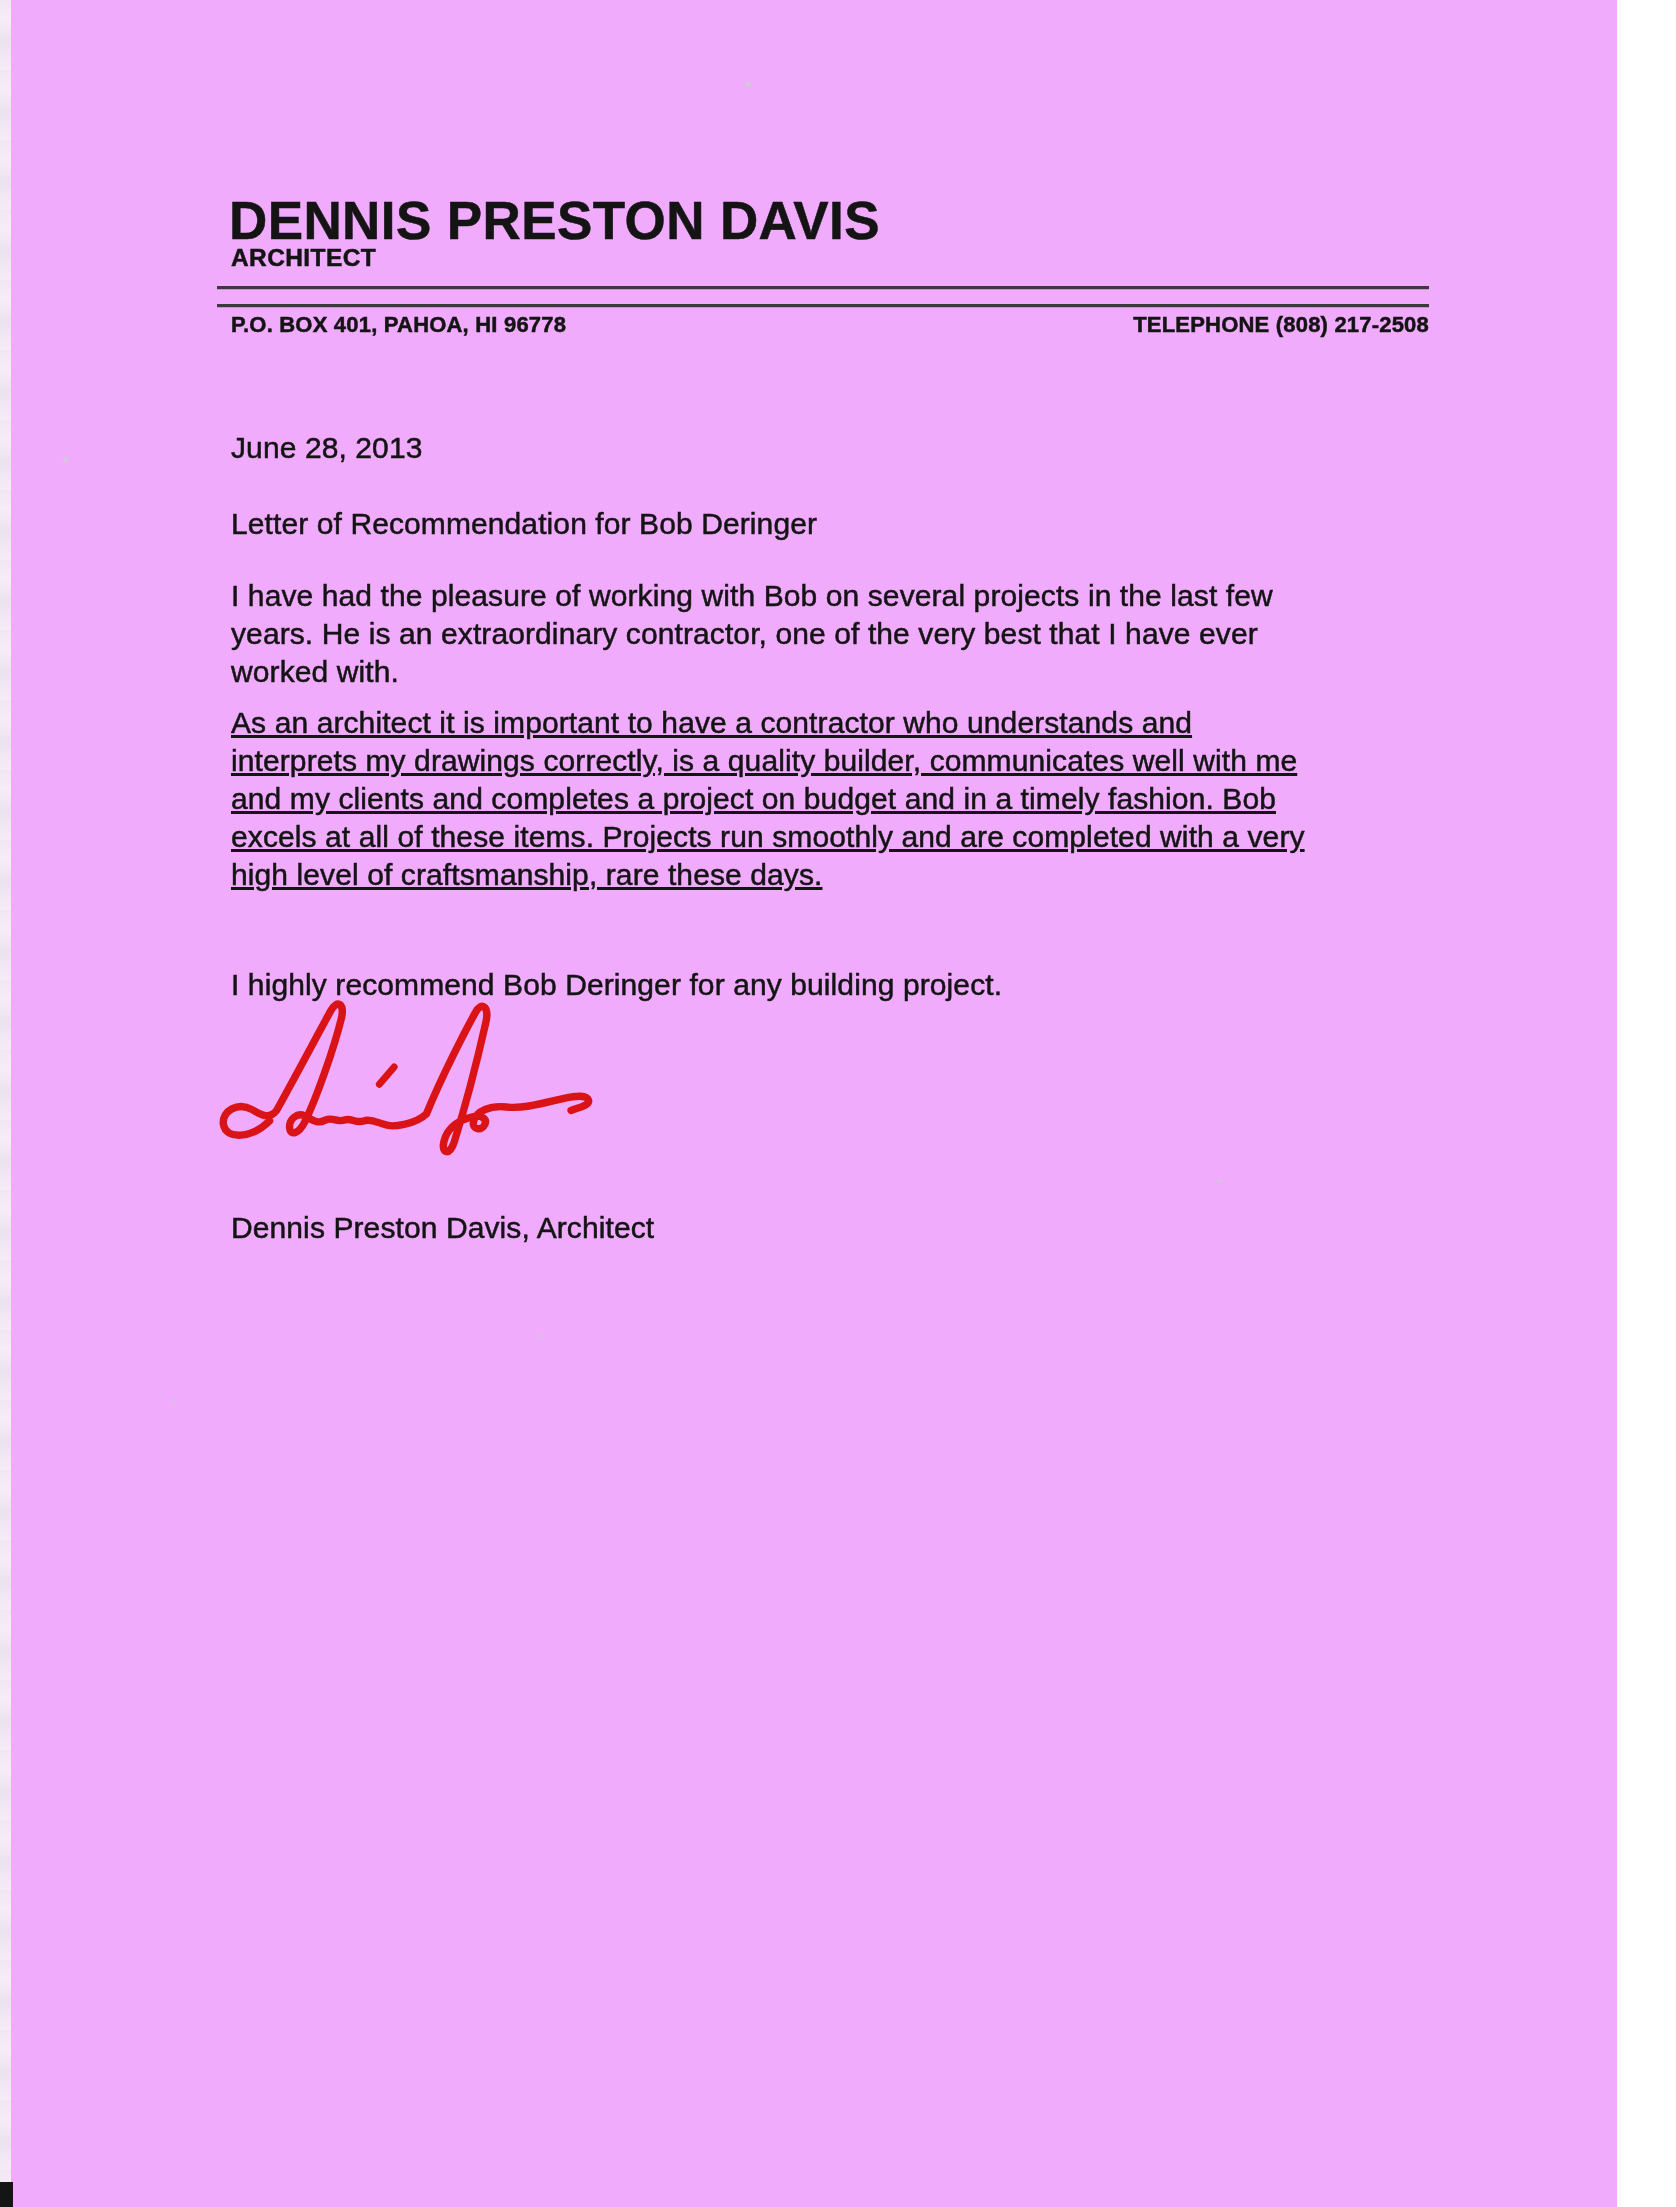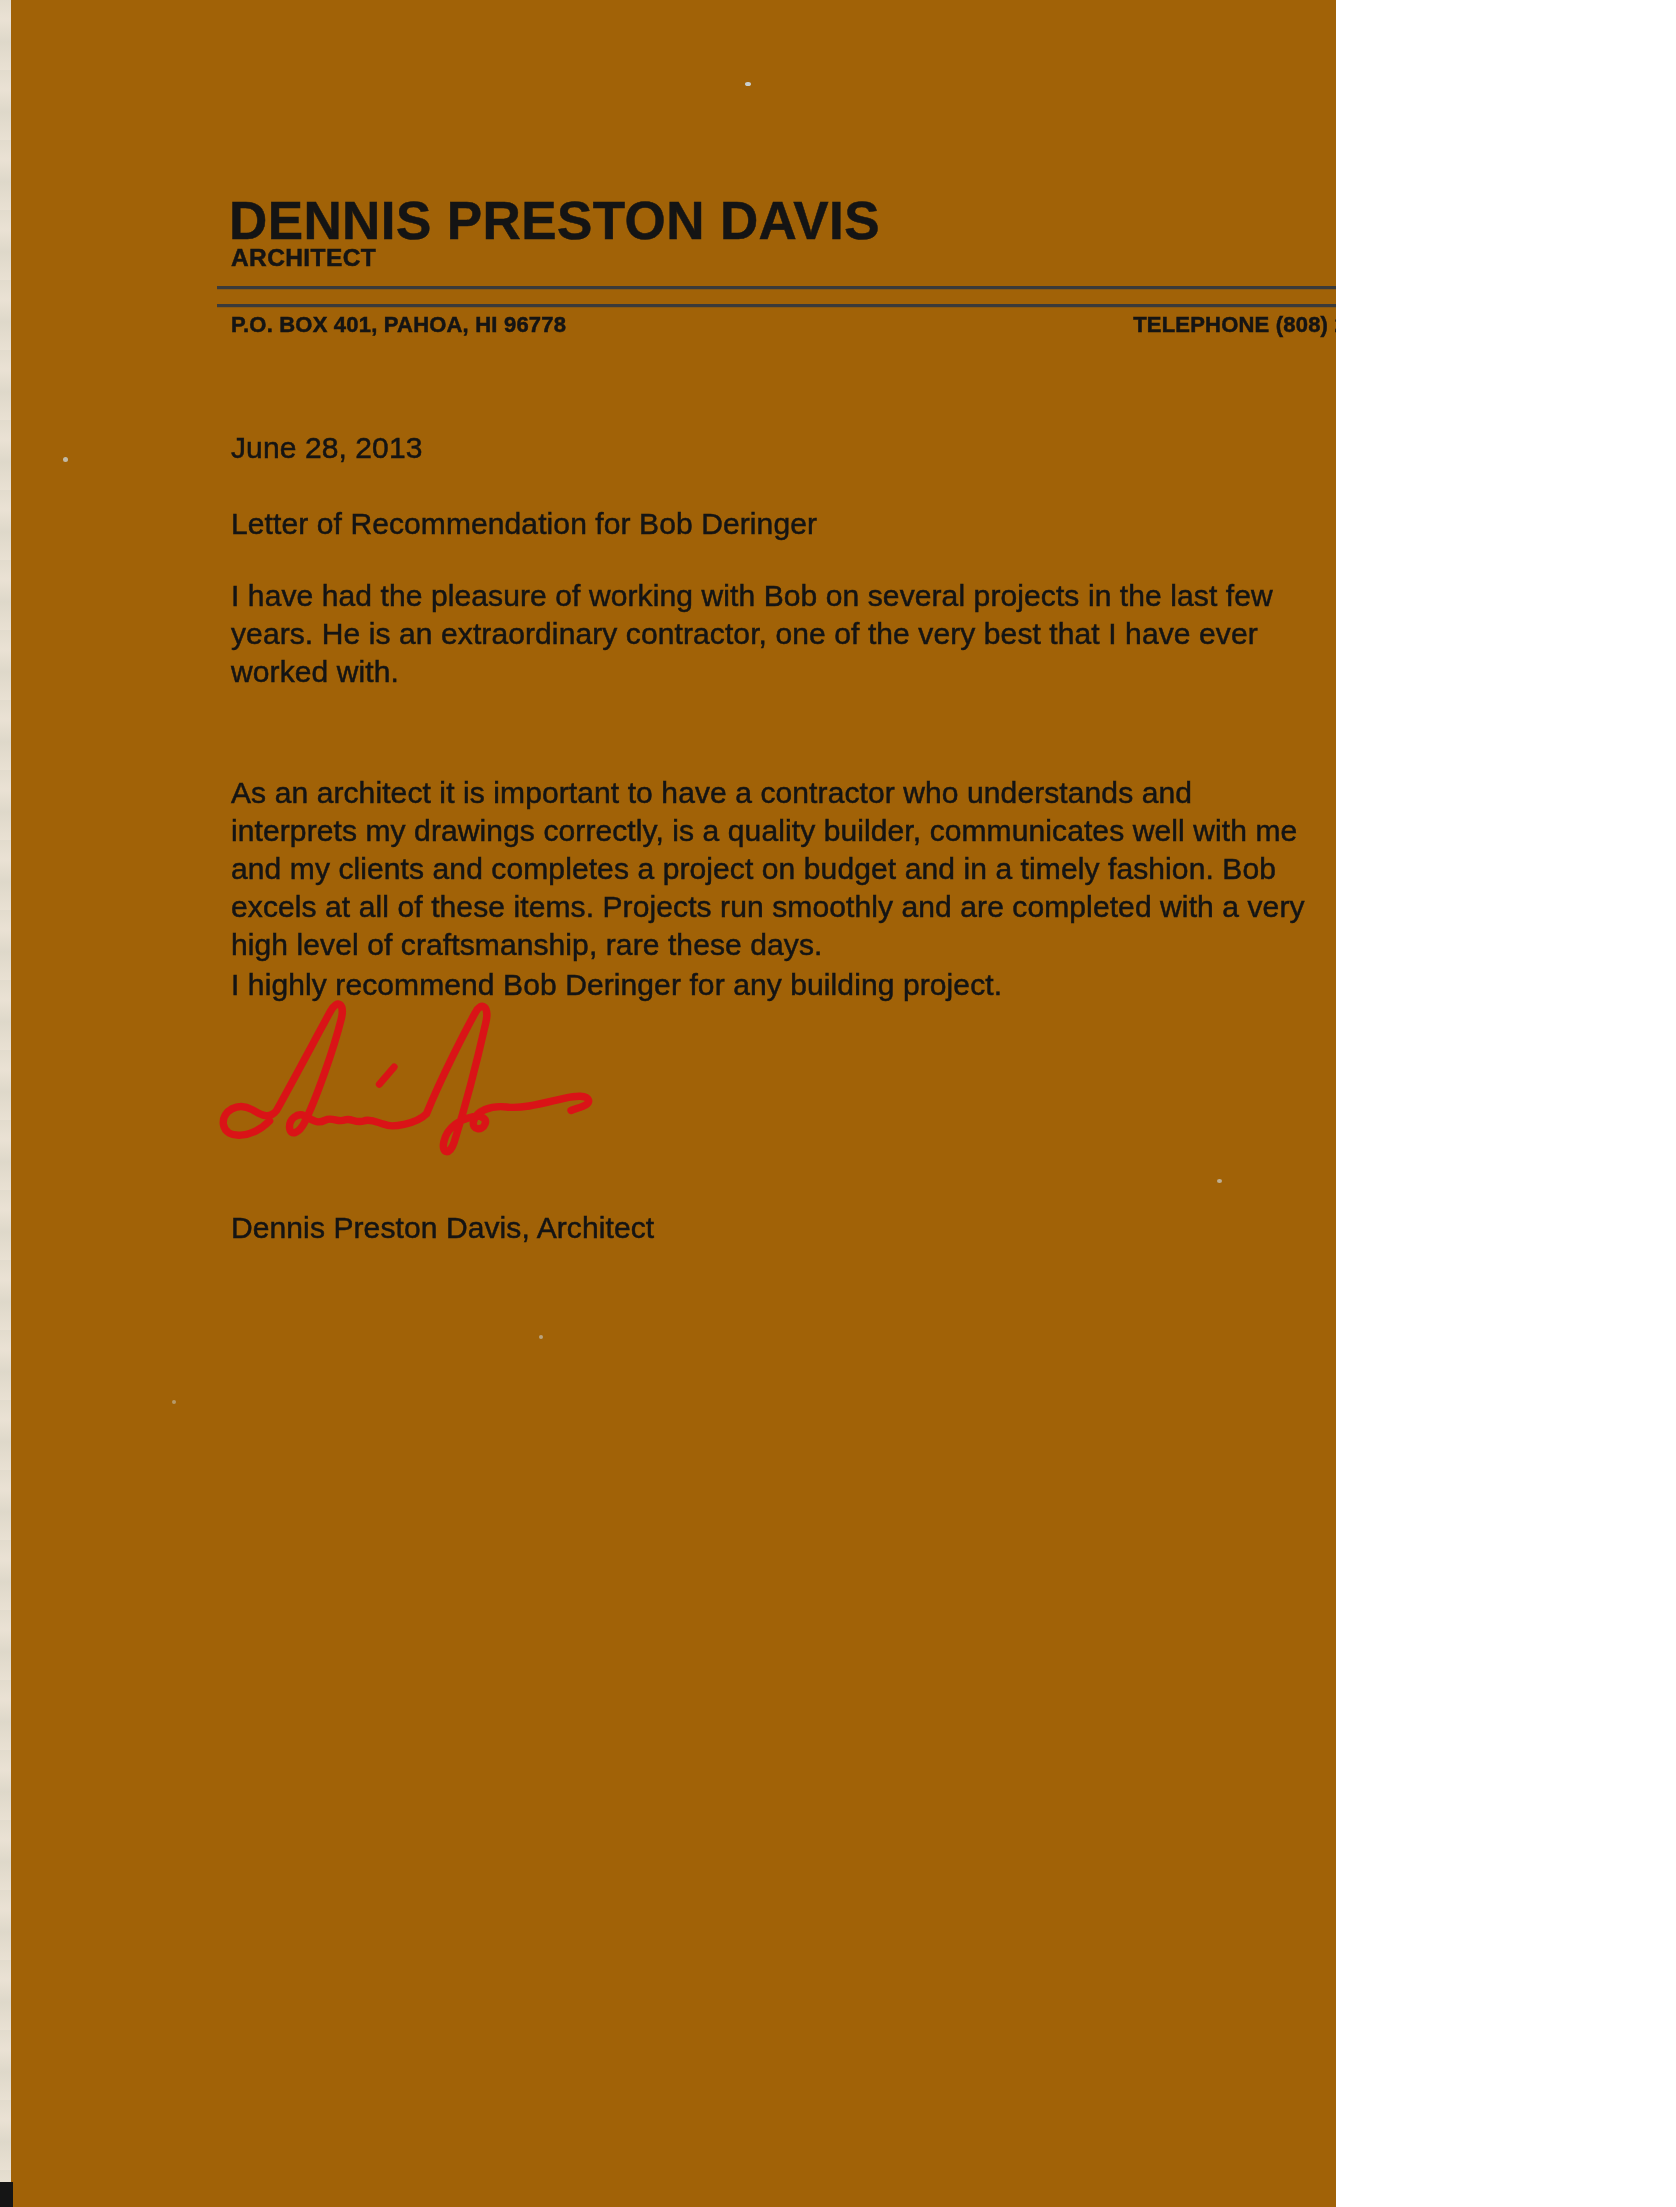--- a/index.html
+++ b/index.html
@@ -2,23 +2,23 @@
 <html style="font-size:14px"><head>
 <meta charset="utf-8">
 <style>
   html, body {
     margin: 0;
     padding: 0;
     background: #ffffff;
   }
   .page {
     position: relative;
-    width: 1336px;
+    width: 1617px;
     height: 2207px;
-    background: #a16207;
+    background: #f0abfc;
     overflow: hidden;
     font-family: "Liberation Sans", "DejaVu Sans", sans-serif;
     color: #141414;
     -webkit-text-stroke: 0.5px #141414;
   }
   
   .scan-edge-strip {
     position: absolute;
     left: 0; top: 0;
     width: 11.4px; height: 2207px;
@@ -85,21 +85,21 @@
     left: 231px;
     width: 1275px;
     font-size: 30px;
     line-height: 38px;
     white-space: pre-line;
     letter-spacing: 0.1px;
   }
   .date-line    { top: 429px; }
   .subject-line { top: 505px; }
   .para-1       { top: 577px; }
-  .para-2       { top: 774px; }
+  .para-2       { top: 704px; text-decoration: underline; }
   .para-3       { top: 966px; }
   .signer-name  { top: 1209px; }
 
   
   .signature-wrap {
     position: absolute;
     left: 217px; top: 992px;
     width: 397px; height: 176px;
   }
   .signature-wrap svg { width: 100%; height: 100%; display: block; }

